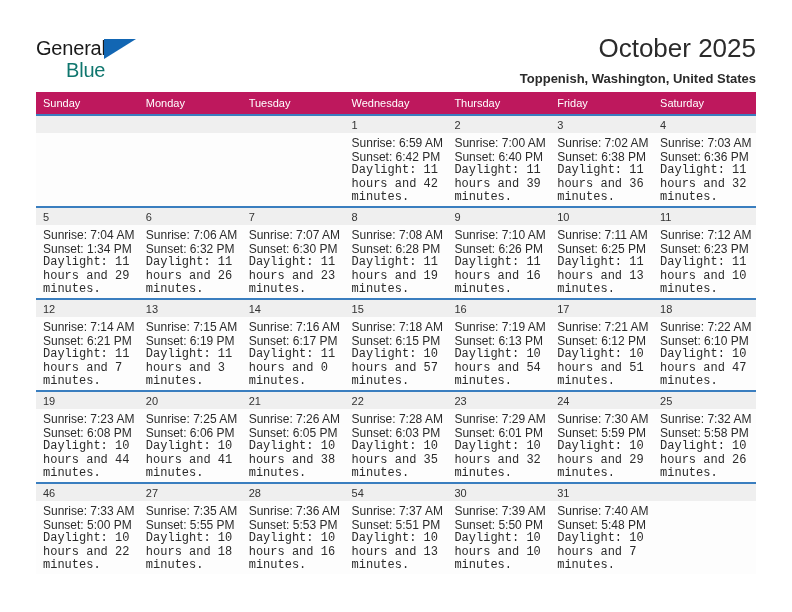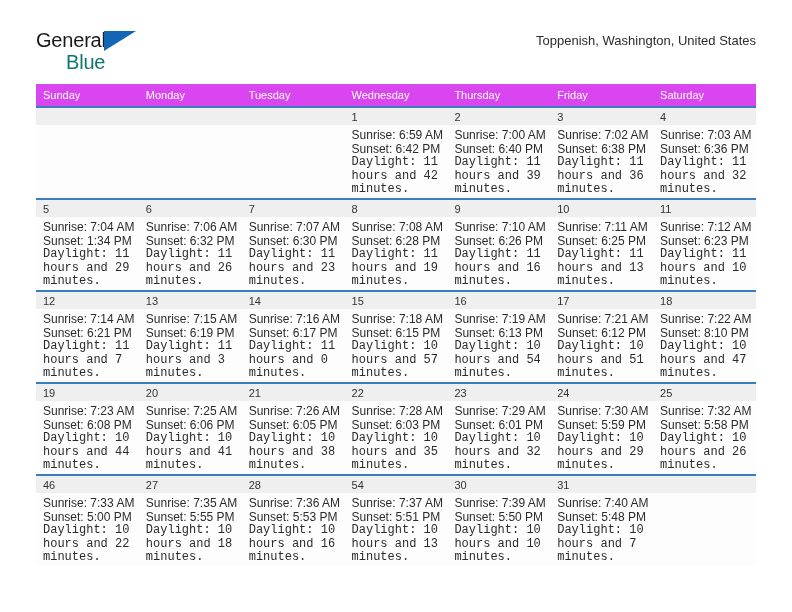--- a/index.html
+++ b/index.html
@@ -12,21 +12,21 @@
     height: 612px;
     font-family: "Liberation Sans", sans-serif;
     color: #000000;
     overflow: hidden;
   }
   .page {
     position: relative;
     width: 792px;
     height: 464px;
     box-sizing: border-box;
-    padding: 4px 36px;
+    padding: 12px 36px;
     border-radius: 19px;
   }
 
   
   .header {
     position: relative;
     height: 72px;
     padding-top: 24px;
     box-sizing: border-box;
   }
@@ -73,31 +73,32 @@
     line-height: 1.15;
     font-weight: normal;
     margin: 0;
     white-space: nowrap;
   }
   .cal-subtitle {
     font-size: 13px;
     color: #2b2b2b;
     margin-top: 7px;
     white-space: nowrap;
+    font-weight: bold;
   }
 
   
   .calendar {
     margin-top: 8px;
     width: 720px;
     border-collapse: collapse;
     table-layout: fixed;
   }
   .calendar th {
-    background: #d946ef;
+    background: #be185d;
     color: #ffffff;
     font-size: 11px;
     font-weight: normal;
     text-align: left;
     padding: 5px 0 5px 7px;
     height: 20px;
     box-sizing: border-box;
   }
   .daycell {
     vertical-align: top;
@@ -143,20 +144,21 @@
   <div class="header">
 
     <div class="brand">
       <div class="brand-row1">
         <span>General</span><span class="brand-tri"></span>
       </div>
       <div class="brand-row2">Blue</div>
     </div>
 
     <div class="title-block">
+      <h1 class="cal-title">October 2025</h1>
       <div class="cal-subtitle">Toppenish, Washington, United States</div>
     </div>
 
   </div>
 
   <table class="calendar">
     <thead>
       <tr>
         <th>Sunday</th>
         <th>Monday</th>
@@ -315,21 +317,21 @@
             <div class="details">
               <div>Sunrise: 7:21 AM</div>
               <div>Sunset: 6:12 PM</div>
               <div class="daylight">Daylight: 10 hours and 51 minutes.</div>
             </div>
           </td>
           <td class="daycell">
             <div class="daynum-band">18</div>
             <div class="details">
               <div>Sunrise: 7:22 AM</div>
-              <div>Sunset: 8:10 PM</div>
+              <div>Sunset: 6:10 PM</div>
               <div class="daylight">Daylight: 10 hours and 47 minutes.</div>
             </div>
           </td>
         </tr>
         <tr>
           <td class="daycell">
             <div class="daynum-band">19</div>
             <div class="details">
               <div>Sunrise: 7:23 AM</div>
               <div>Sunset: 6:08 PM</div>

